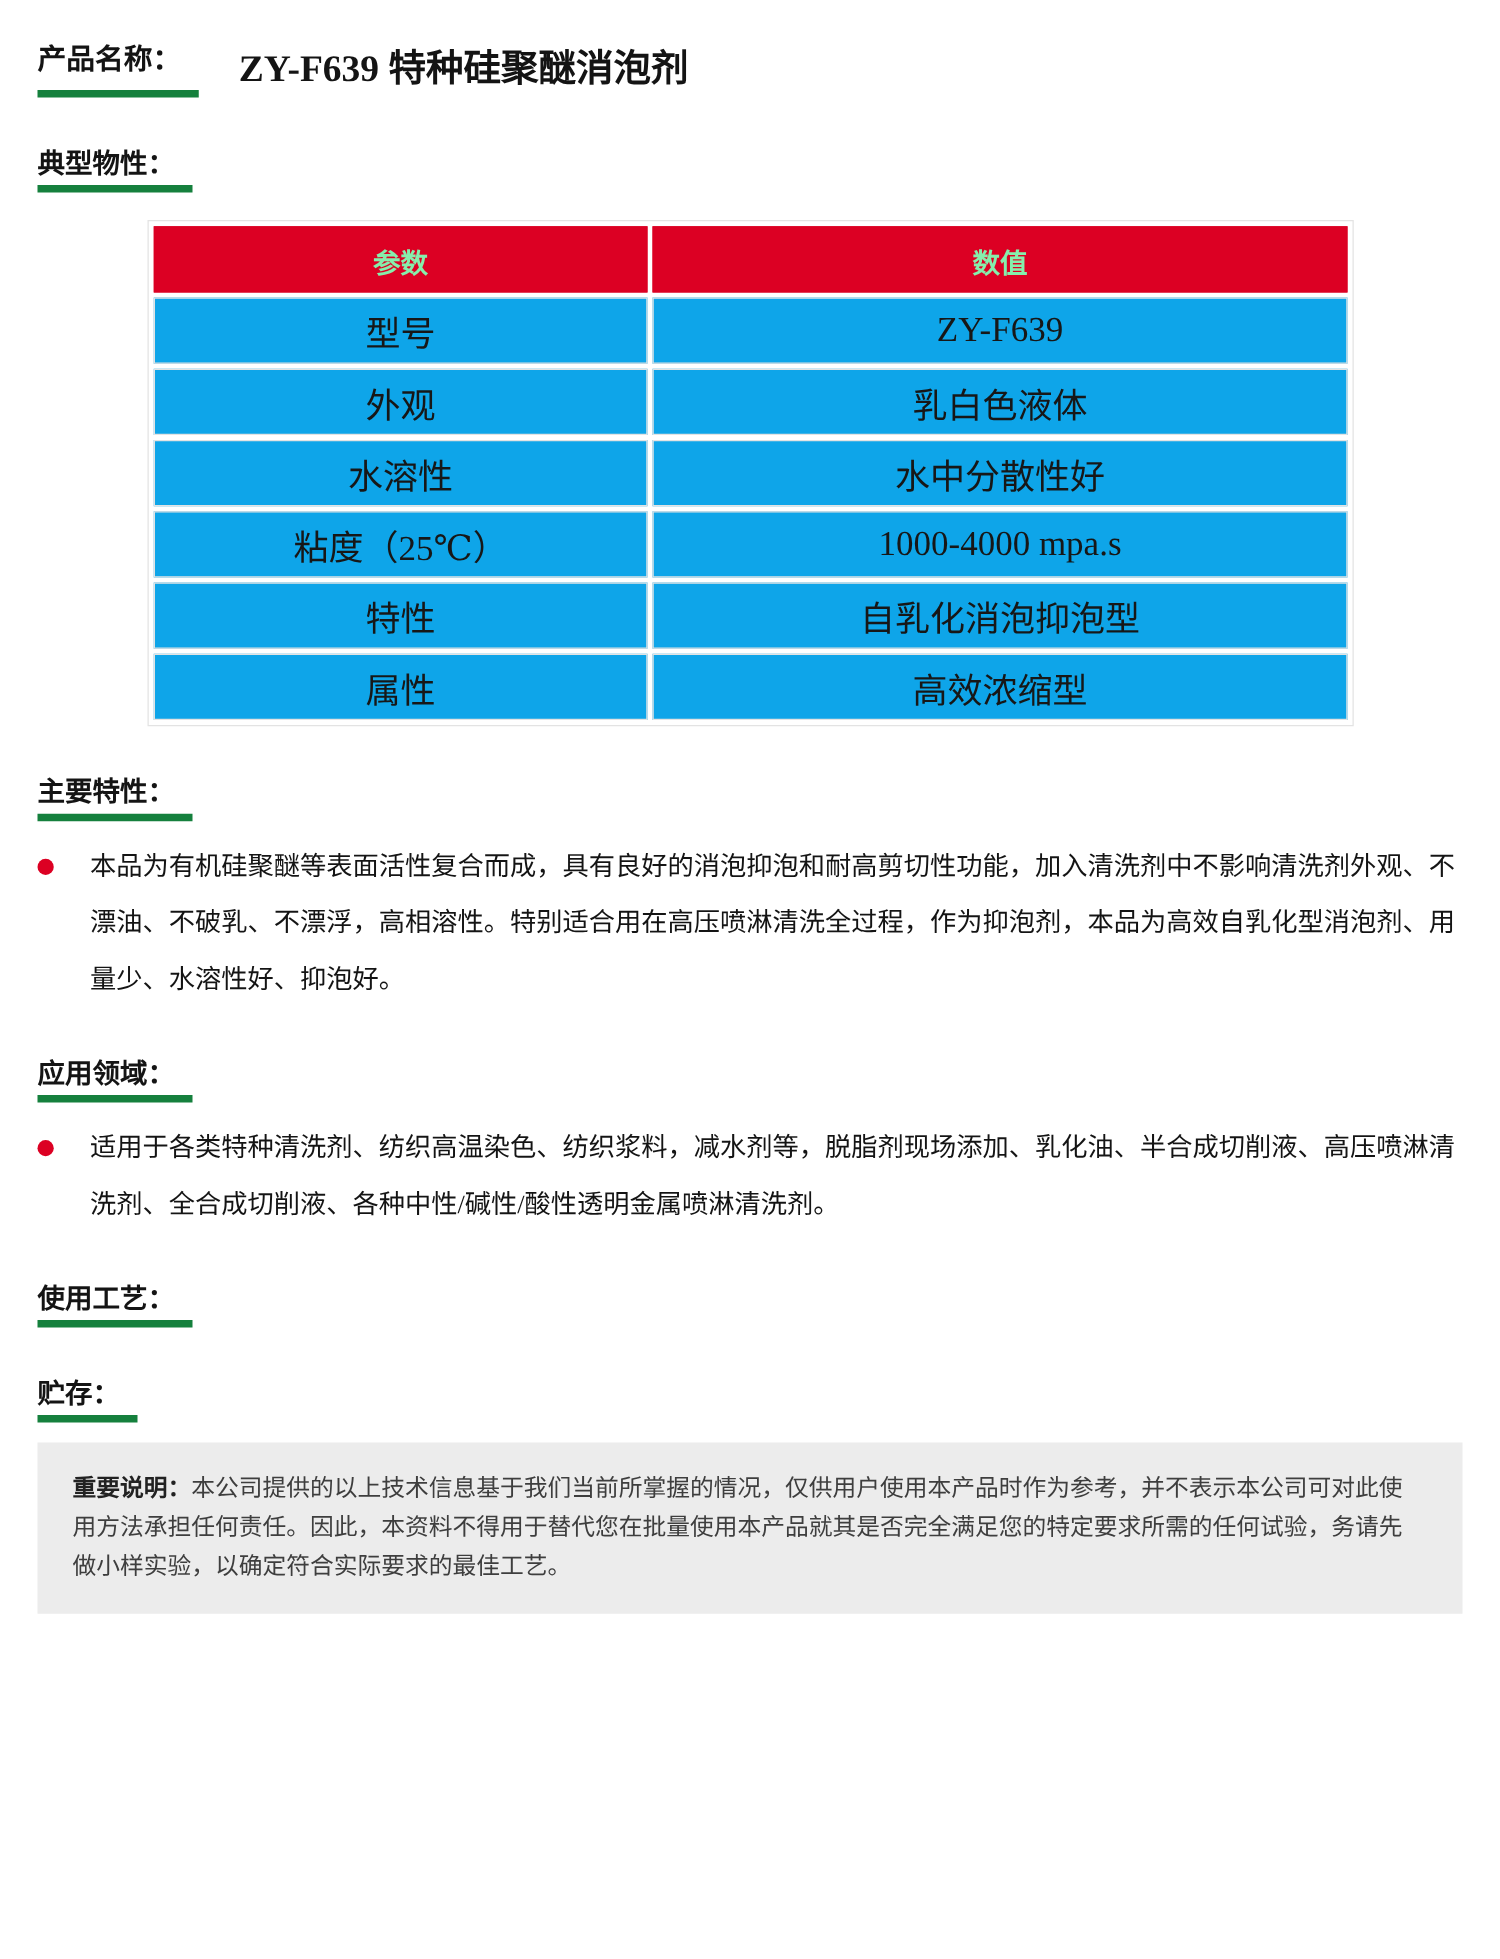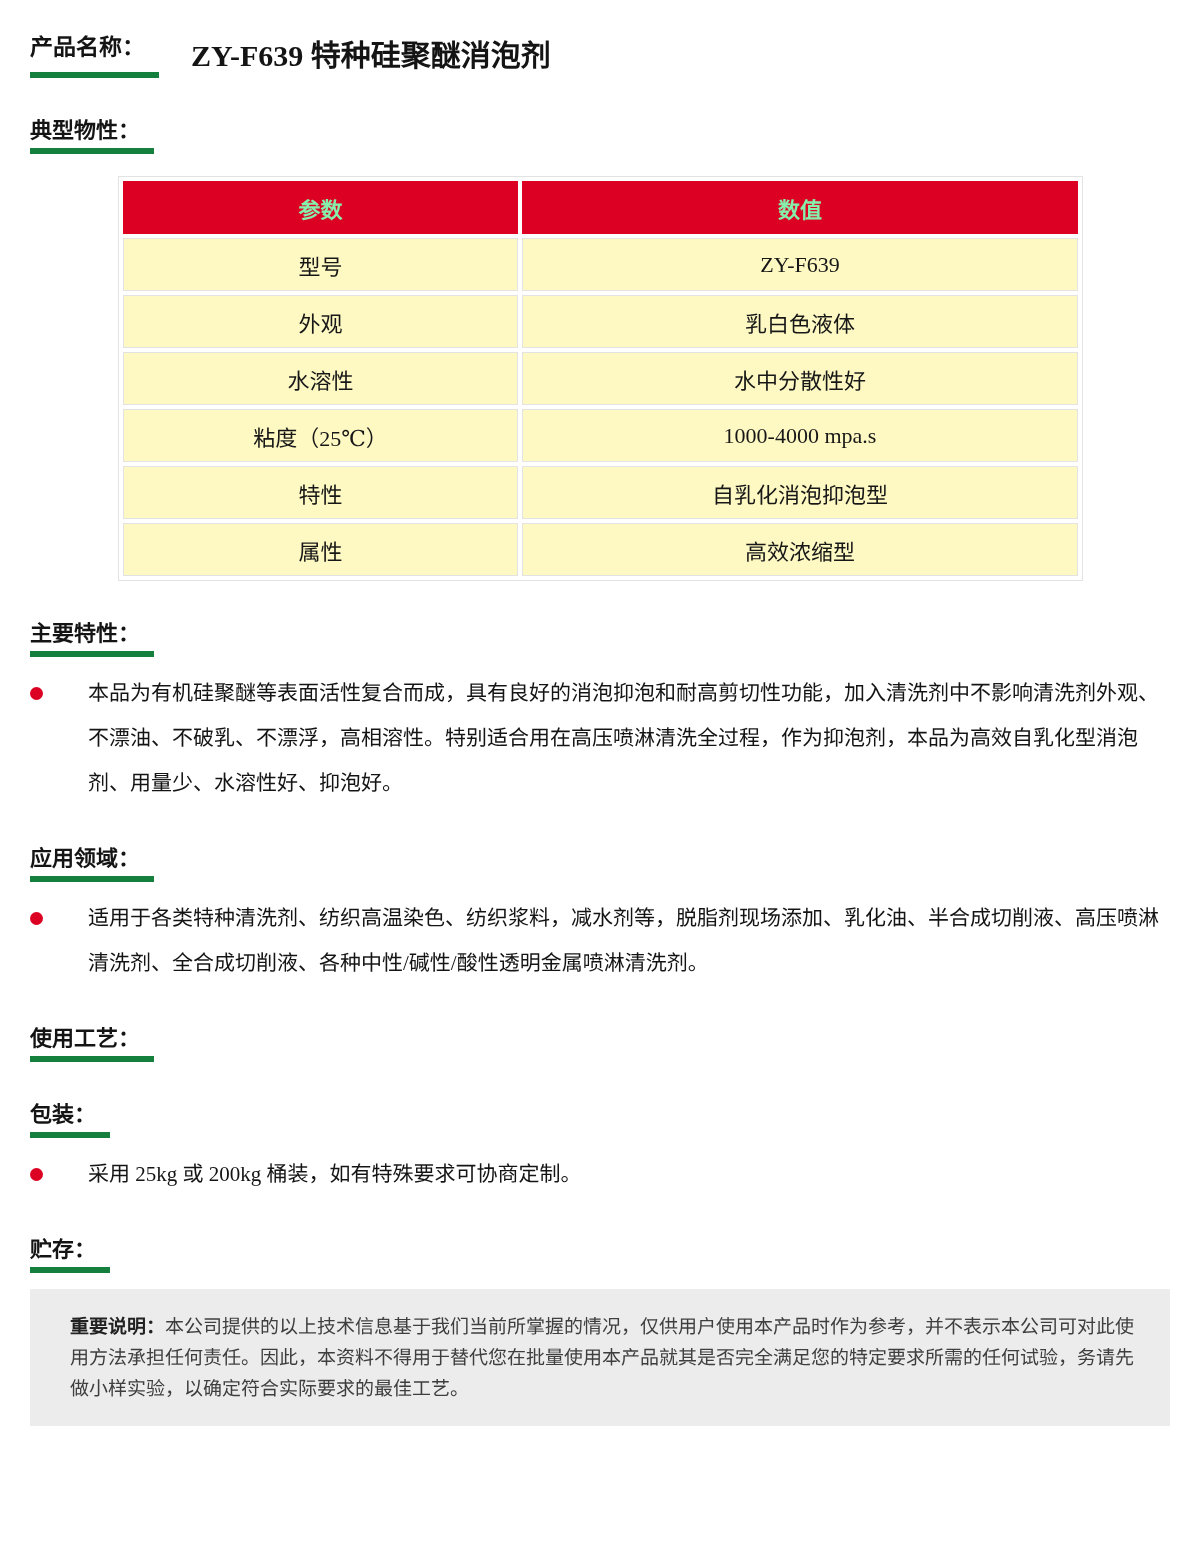--- a/index.html
+++ b/index.html
@@ -42,47 +42,46 @@
   }
   table.props-table th{
     background:var(--accent-red);
     color:#86efac;
     font-size:22px;font-weight:bold;
     height:53px;text-align:center;
     border:1px solid var(--accent-red);
   }
   table.props-table td{
     border:1px solid var(--table-border);
-    background:#fef9c3;
-    font-size:22px;
+    background:#0ea5e9;
+    font-size:28px;
     height:53px;text-align:center;
     color:#171717;
   }
   .col-param{width:395px;}
 
   
   .bullet-item{
     display:flex;
     margin-top:14px;
     font-size:21px;
     line-height:45px;
-    gap:16px;
   }
   .dot-col{flex:0 0 42px;padding-top:16px;}
   .dot{
     display:block;width:13px;height:13px;border-radius:50%;
     background:var(--accent-red);
   }
   .bullet-text{flex:1;padding-right:0;}
 
   
   .notice{
     margin-top:16px;
     background:var(--notice-bg);
-    padding:22px 34px 22px 40px;
+    padding:22px 34px 22px 28px;
     font-size:19px;
     line-height:31px;
     color:var(--notice-text);
   }
   .notice-label{font-weight:bold;color:#222222;}
 </style>
 </head>
 <body>
 
 <div class="page">
@@ -154,31 +153,20 @@
       <span class="bullet-text">适用于各类特种清洗剂、纺织高温染色、纺织浆料，减水剂等，脱脂剂现场添加、乳化油、半合成切削液、高压喷淋清洗剂、全合成切削液、各种中性/碱性/酸性透明金属喷淋清洗剂。</span>
     </div>
   </div>
 
   <div>
     <div class="section-heading-wrap">
       <span class="section-heading underlined">使用工艺：</span>
     </div>
   </div>
 
-  <div>
-    <div class="section-heading-wrap">
-      <span class="section-heading underlined">包装：</span>
-    </div>
-    <div class="bullet-item">
-      <span class="dot-col">
-          <span class="dot"></span>
-        </span>
-      <span class="bullet-text">采用 25kg 或 200kg 桶装，如有特殊要求可协商定制。</span>
-    </div>
-  </div>
 
   <div>
     <div class="section-heading-wrap">
       <span class="section-heading underlined">贮存：</span>
     </div>
   </div>
 
   <div class="notice">
     <span class="notice-label">重要说明：</span><span>本公司提供的以上技术信息基于我们当前所掌握的情况，仅供用户使用本产品时作为参考，并不表示本公司可对此使用方法承担任何责任。因此，本资料不得用于替代您在批量使用本产品就其是否完全满足您的特定要求所需的任何试验，务请先做小样实验，以确定符合实际要求的最佳工艺。</span>
   </div>

